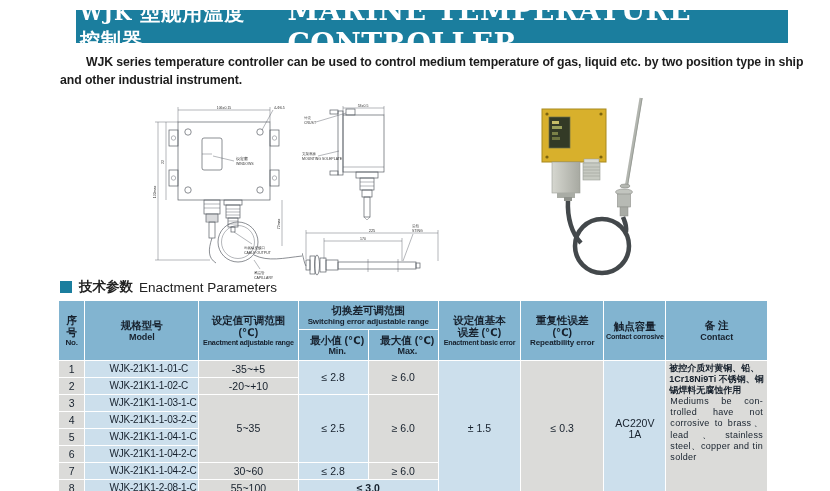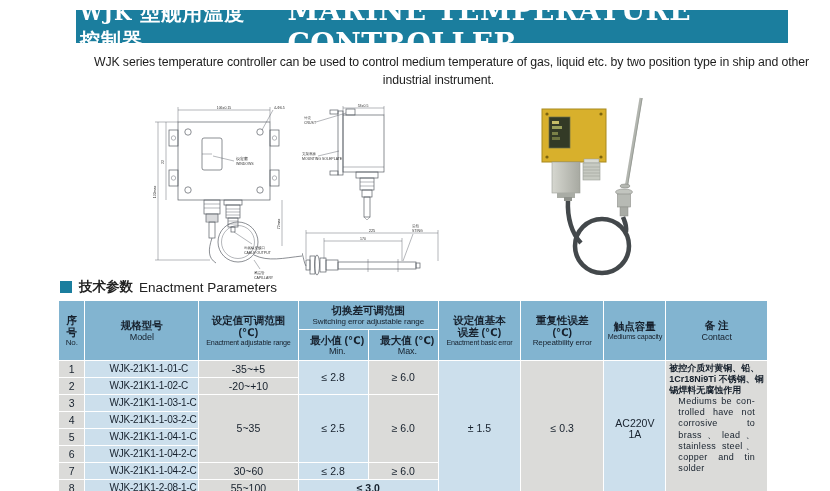--- a/index.html
+++ b/index.html
@@ -32,31 +32,31 @@
   .sechead{position:absolute;left:60px;top:278px;display:flex;align-items:center;font-size:13.5px;color:#222;}
   .bullet{width:12px;height:12px;background:#1b7e9e;display:inline-block;margin-right:7px;}
   .sec-zh{font-weight:bold;margin-right:6px;}
   
   table.tp{position:absolute;left:58px;top:300px;border-collapse:collapse;table-layout:fixed;width:710px;}
   .tp th,.tp td{border:1.5px solid #ffffff;padding:0;text-align:center;color:#16202c;overflow:hidden;}
   .tp thead th{background:#82b4d0;vertical-align:middle;}
   .tp thead tr.h1 th{height:28px;}
   .tp thead tr.h2 th{height:30px;padding-left:8px;}
   .zh{font-weight:bold;font-size:10.5px;line-height:1.18;white-space:pre-line;}
-  .en{font-size:8px;line-height:1.15;font-weight:normal;letter-spacing:-.1px;text-align:center;}
+  .en{font-size:8px;line-height:1.15;font-weight:bold;letter-spacing:-.1px;}
   .en-s{font-size:7.2px;letter-spacing:-.2px;}
   .tp tbody td{font-size:10.5px;height:16px;line-height:1;}
   .tp td.model{text-align:left;padding-left:24px;font-size:10px;letter-spacing:-.2px;}
   .bg-b{background:#ccdfec;}
   .bg-g{background:#dbdbd9;}
   .bold{font-weight:bold;}
   td.contact{white-space:pre-line;line-height:1.35;font-size:10.5px;}
   td.remark{vertical-align:top;}
   .rzh{font-size:9px;font-weight:bold;text-align:left;padding:2px 3px 0 3px;line-height:1.22;}
-  .ren{font-size:9px;text-align:justify;padding:0 12px;line-height:1.25;letter-spacing:.3px;}
+  .ren{font-size:9px;text-align:justify;padding:0 4px;line-height:1.25;letter-spacing:.3px;}
 </style>
 </head>
 <body>
 
 <div class="titlebar">
   <span class="t-zh">WJK 型舰用温度控制器</span>
   <span class="t-en">MARINE TEMPERATURE CONTROLLER</span>
 </div>
 
 <div class="intro">
@@ -276,21 +276,21 @@
 误差 (℃)</div>
         <div class="en en-s">Enactment basic error</div>
       </th>
       <th rowspan="2">
         <div class="zh">重复性误差
 (℃)</div>
         <div class="en">Repeatbility error</div>
       </th>
       <th rowspan="2">
         <div class="zh">触点容量</div>
-        <div class="en en-s">Mediums capacity</div>
+        <div class="en en-s">Contact corrosive</div>
       </th>
       <th rowspan="2">
         <div class="zh">备 注</div>
         <div class="en" style="font-size:9px">Contact</div>
       </th>
     </tr>
     <tr class="h2">
       <th>
         <div class="zh">最小值 (℃)</div>
         <div class="en" style="font-size:9px">Min.</div>

